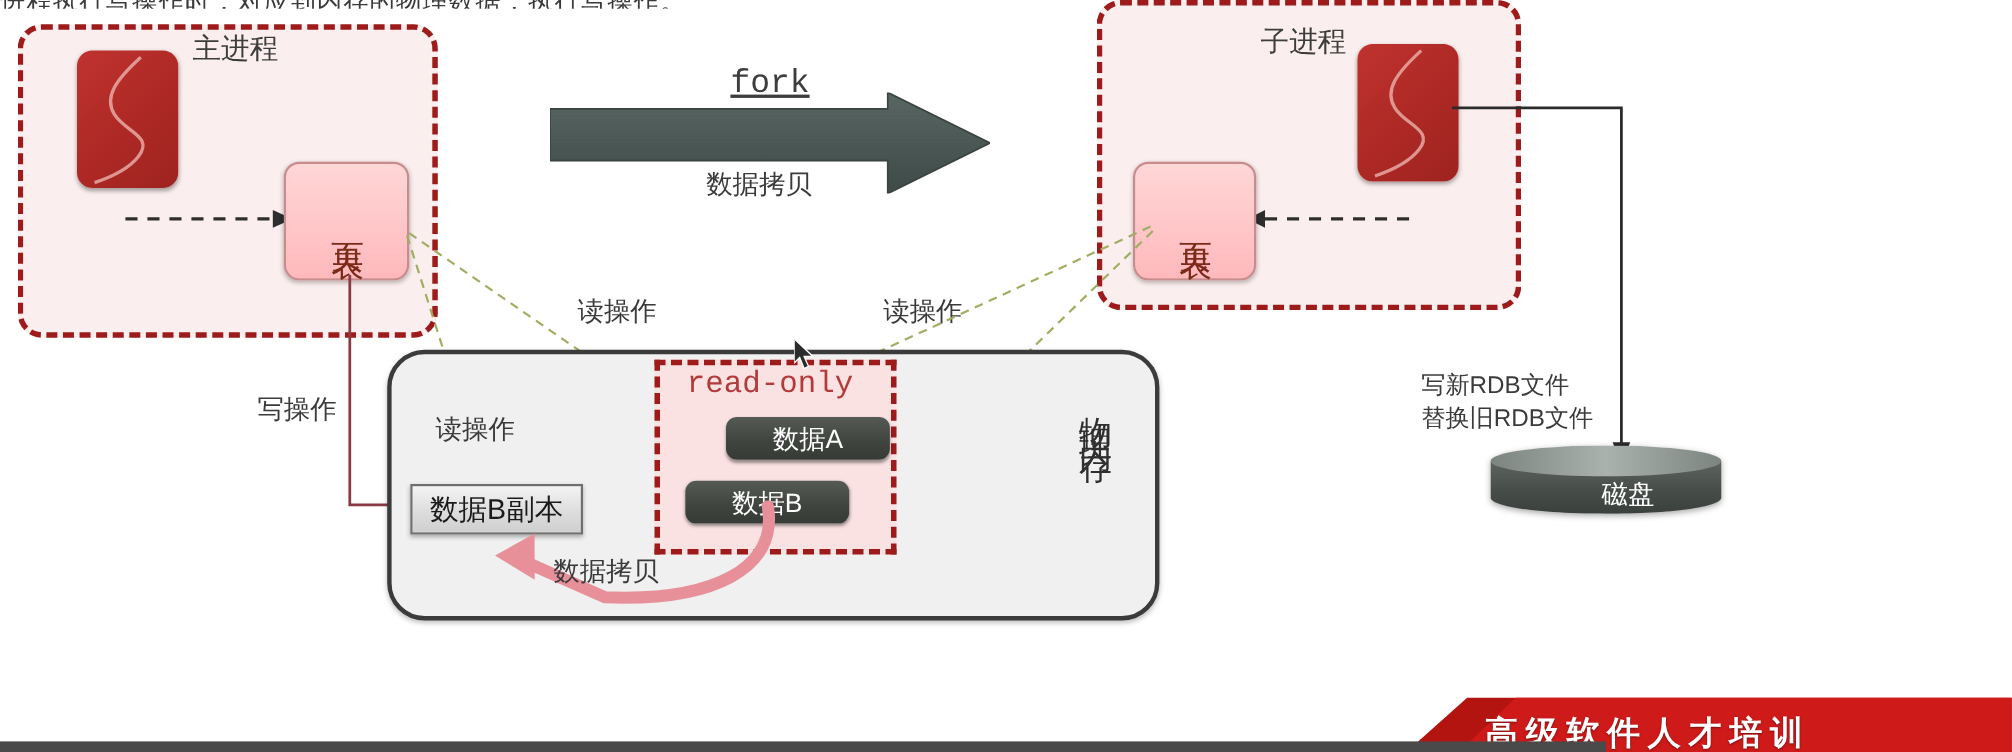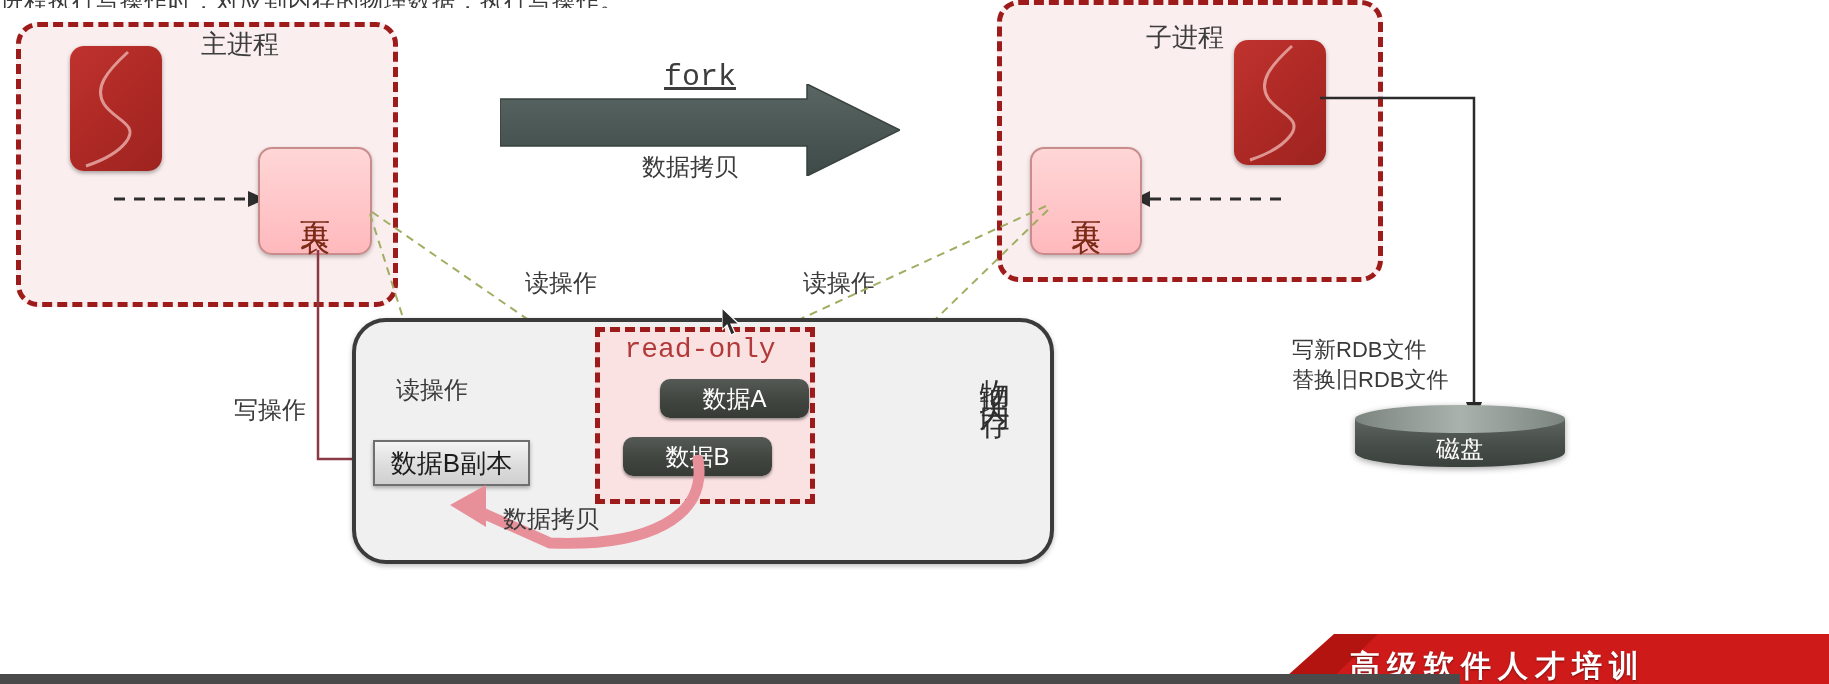--- a/index.html
+++ b/index.html
@@ -58,21 +58,21 @@
   
   .chip-light{border:2px solid #6f6f6f;border-radius:0;
         background:linear-gradient(180deg,#f4f4f4 0%,#dedede 52%,#cfcfcf 100%);
         box-shadow:0 2px 4px rgba(0,0,0,.3);
         display:flex;align-items:center;justify-content:center;
         color:#1b1b1b;font-size:26px;white-space:nowrap;}
 
   
   .disk-wrap{filter:drop-shadow(0 2px 3px rgba(0,0,0,.35));}
   .disk-lbl{position:absolute;width:100%;text-align:center;font-size:24px;color:#ffffff;
-            top:28px;white-space:nowrap;}
+            top:28px;white-space:nowrap;margin-left:20px;}
 
   
   .banner svg{display:block;}
   .banner-text{position:absolute;left:72px;top:12px;font-size:30px;color:#ffffff;
                font-family:"Liberation Serif","DejaVu Serif",serif;font-weight:bold;
                letter-spacing:7px;white-space:nowrap;
                text-shadow:0 1px 2px rgba(0,0,0,.45);}
   .banner-bar{position:absolute;left:0;bottom:0;height:10px;background:#4a4a4a;}
 
   
@@ -80,21 +80,21 @@
 </style>
 </head>
 <body>
 
 <div class="stage">
 
   <div class="abs topline lbl">进程执行写操作时，对应到内存的物理数据，执行写操作。</div>
 
   <div class="abs proc-box" style="left:16px;top:22px;width:372px;height:275px;"></div>
 
-  <div class="abs proc-title" style="left:160px;top:27px;width:160px;">主进程</div>
+  <div class="abs proc-title" style="left:134px;top:27px;width:160px;">主进程</div>
 
   <div class="abs redis" style="left:70px;top:46px;width:92px;height:125px;">
     <svg width="92" height="125" viewBox="0 0 92 125">
       <path d="M58 6 C36 26 24 42 34 58 C44 74 70 78 56 96 C46 109 28 116 16 120" fill="none" stroke="#e8a9a4" stroke-width="3" opacity=".85"></path>
     </svg>
   </div>
 
   <svg class="abs" style="left:112px;top:188px;width:155px;height:22px;">
     <line x1="2" y1="11" x2="136" y2="11" stroke="#2e2e2e" stroke-width="3" stroke-dasharray="11,9"></line>
     <polygon points="136,3 154,11 136,19" fill="#2e2e2e"></polygon>
@@ -140,21 +140,21 @@
   </svg>
 
   <div class="abs pt" style="left:1030px;top:147px;width:108px;height:104px;">
     <span>页表</span>
   </div>
 
   <div class="abs lbl lbl-24" style="left:525px;top:267px;">读操作</div>
 
   <div class="abs lbl lbl-24" style="left:803px;top:267px;">读操作</div>
 
-  <div class="abs lbl lbl-24" style="left:234px;top:356px;margin-top:38px;">写操作</div>
+  <div class="abs lbl lbl-24" style="left:234px;top:356px;">写操作</div>
 
   <svg class="abs" style="left:330px;top:200px;width:800px;height:310px;">
 
     <path d="M42 12 L300 190" fill="none" stroke="#9fae62" stroke-width="2" stroke-dasharray="8,6"></path>
     <polygon points="294,176 312,198 288,196" fill="#8fc94a"></polygon>
 
     <path d="M40 14 L115 250" fill="none" stroke="#9fae62" stroke-width="2" stroke-dasharray="8,6"></path>
     <polygon points="104,238 120,262 126,236" fill="#8fc94a"></polygon>
 
     <path d="M716 6 L312 192" fill="none" stroke="#9fae62" stroke-width="2" stroke-dasharray="8,6"></path>

